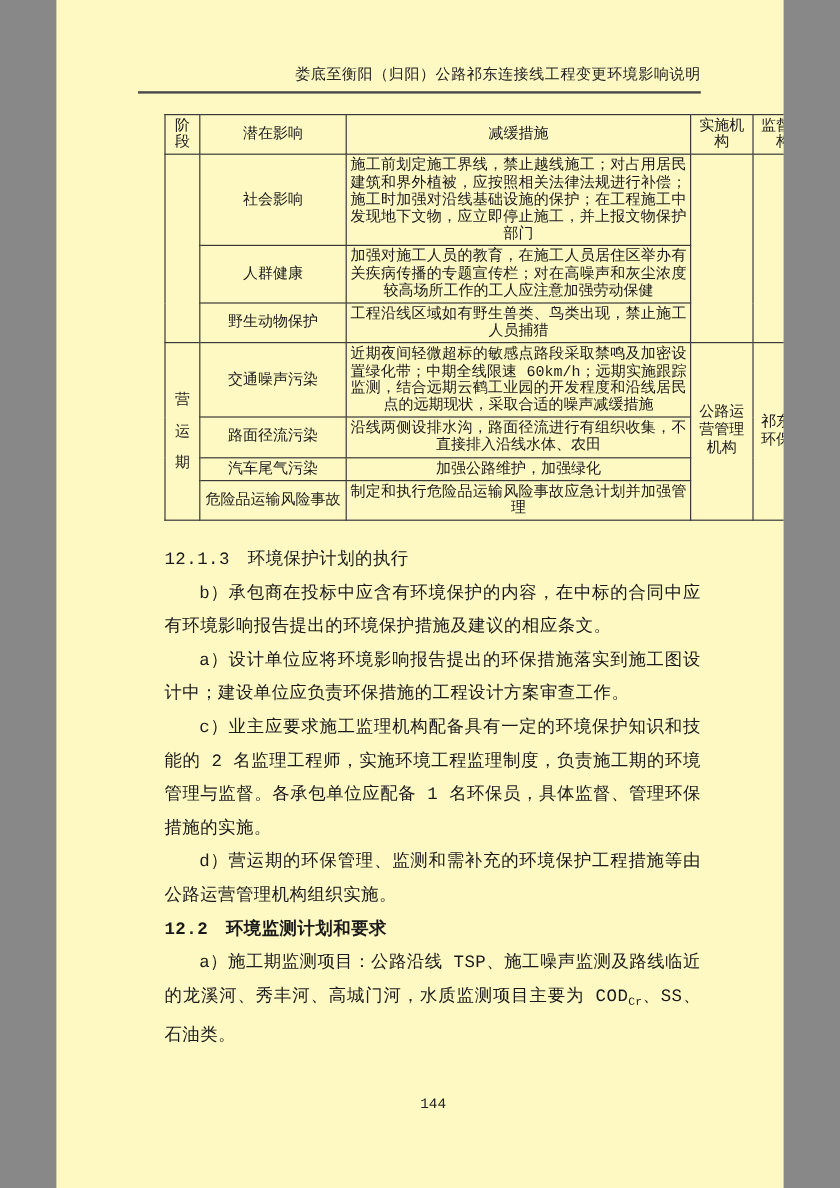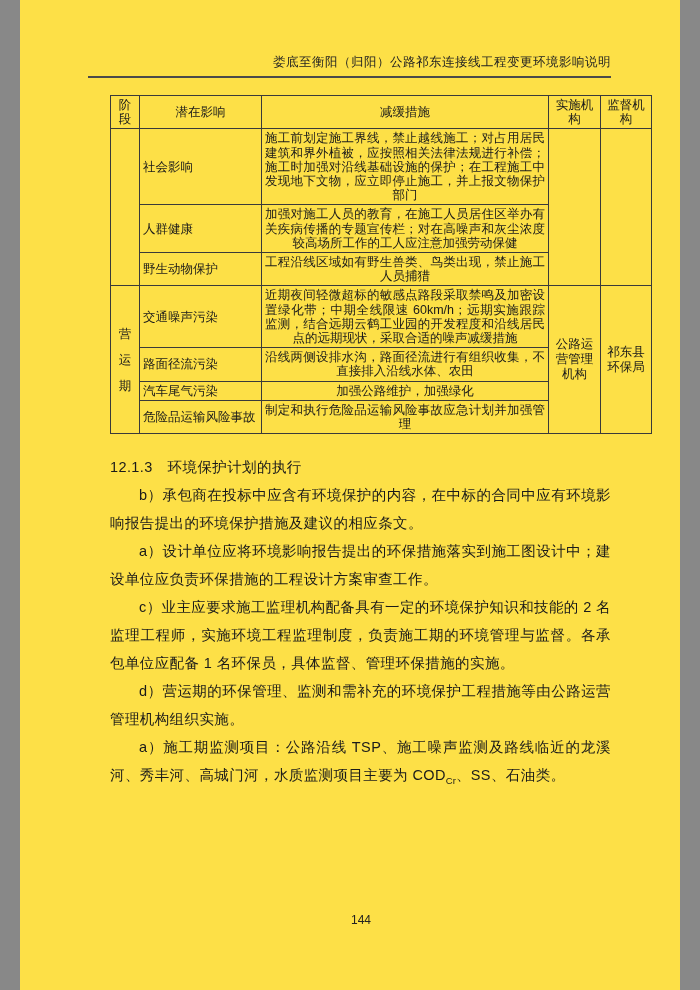--- a/index.html
+++ b/index.html
@@ -1,24 +1,24 @@
 <!DOCTYPE html>
 <html><head>
 <meta charset="utf-8">
 <style>
   * { margin: 0; padding: 0; box-sizing: border-box; }
   html, body { background: #888; }
   .page {
     position: relative;
-    width: 660px;
+    width: 606px;
     height: 990px;
     margin: 0 auto;
-    background: #fde047;
+    background: #fef9c3;
     color: #1a1a1a;
-    font-family: Liberation Sans, sans-serif;
+    font-family: Liberation Mono, monospace;
     overflow: hidden;
   }
   
   .running-head {
     position: absolute;
     top: 54px;
     left: 68px;
     right: 69px;
     text-align: right;
     font-size: 12.5px;
@@ -52,21 +52,21 @@
   col.c-impact  { width: 122px; }
   col.c-measure { width: 287px; }
   col.c-impl    { width: 52px; }
   col.c-super   { width: 51px; }
   .th-cell { text-align: center; padding: 2px 2px; }
   .stage-cell {
     text-align: center;
     line-height: 26px;
     padding: 1px;
   }
-  .impact-cell { }
+  .impact-cell { text-align: center; }
   .measures-cell {
     text-align: justify;
     text-align-last: center;
     padding: 1px 5px;
   }
   .org-cell { text-align: center; line-height: 15px; }
   
   .body-text {
     margin-top: 19px;
     font-size: 14.5px;
@@ -155,20 +155,21 @@
       </tr>
     </tbody>
       </table>
 
     <div class="body-text">
       <div class="heading">12.1.3　环境保护计划的执行</div>
       <p>b）承包商在投标中应含有环境保护的内容，在中标的合同中应有环境影响报告提出的环境保护措施及建议的相应条文。</p>
       <p>a）设计单位应将环境影响报告提出的环保措施落实到施工图设计中；建设单位应负责环保措施的工程设计方案审查工作。</p>
       <p>c）业主应要求施工监理机构配备具有一定的环境保护知识和技能的 2 名监理工程师，实施环境工程监理制度，负责施工期的环境管理与监督。各承包单位应配备 1 名环保员，具体监督、管理环保措施的实施。</p>
       <p>d）营运期的环保管理、监测和需补充的环境保护工程措施等由公路运营管理机构组织实施。</p>
+      <div class="heading bold">12.2　环境监测计划和要求</div>
       <p><span>a）施工期监测项目：公路沿线 TSP、施工噪声监测及路线临近的龙溪河、秀丰河、高城门河，水质监测项目主要为 COD</span><sub class="chem">Cr</sub><span>、SS、石油类。</span></p>
     </div>
 
   </div>
 
   <div class="footer">
     <span>144</span>
   </div>
 
 </div>

